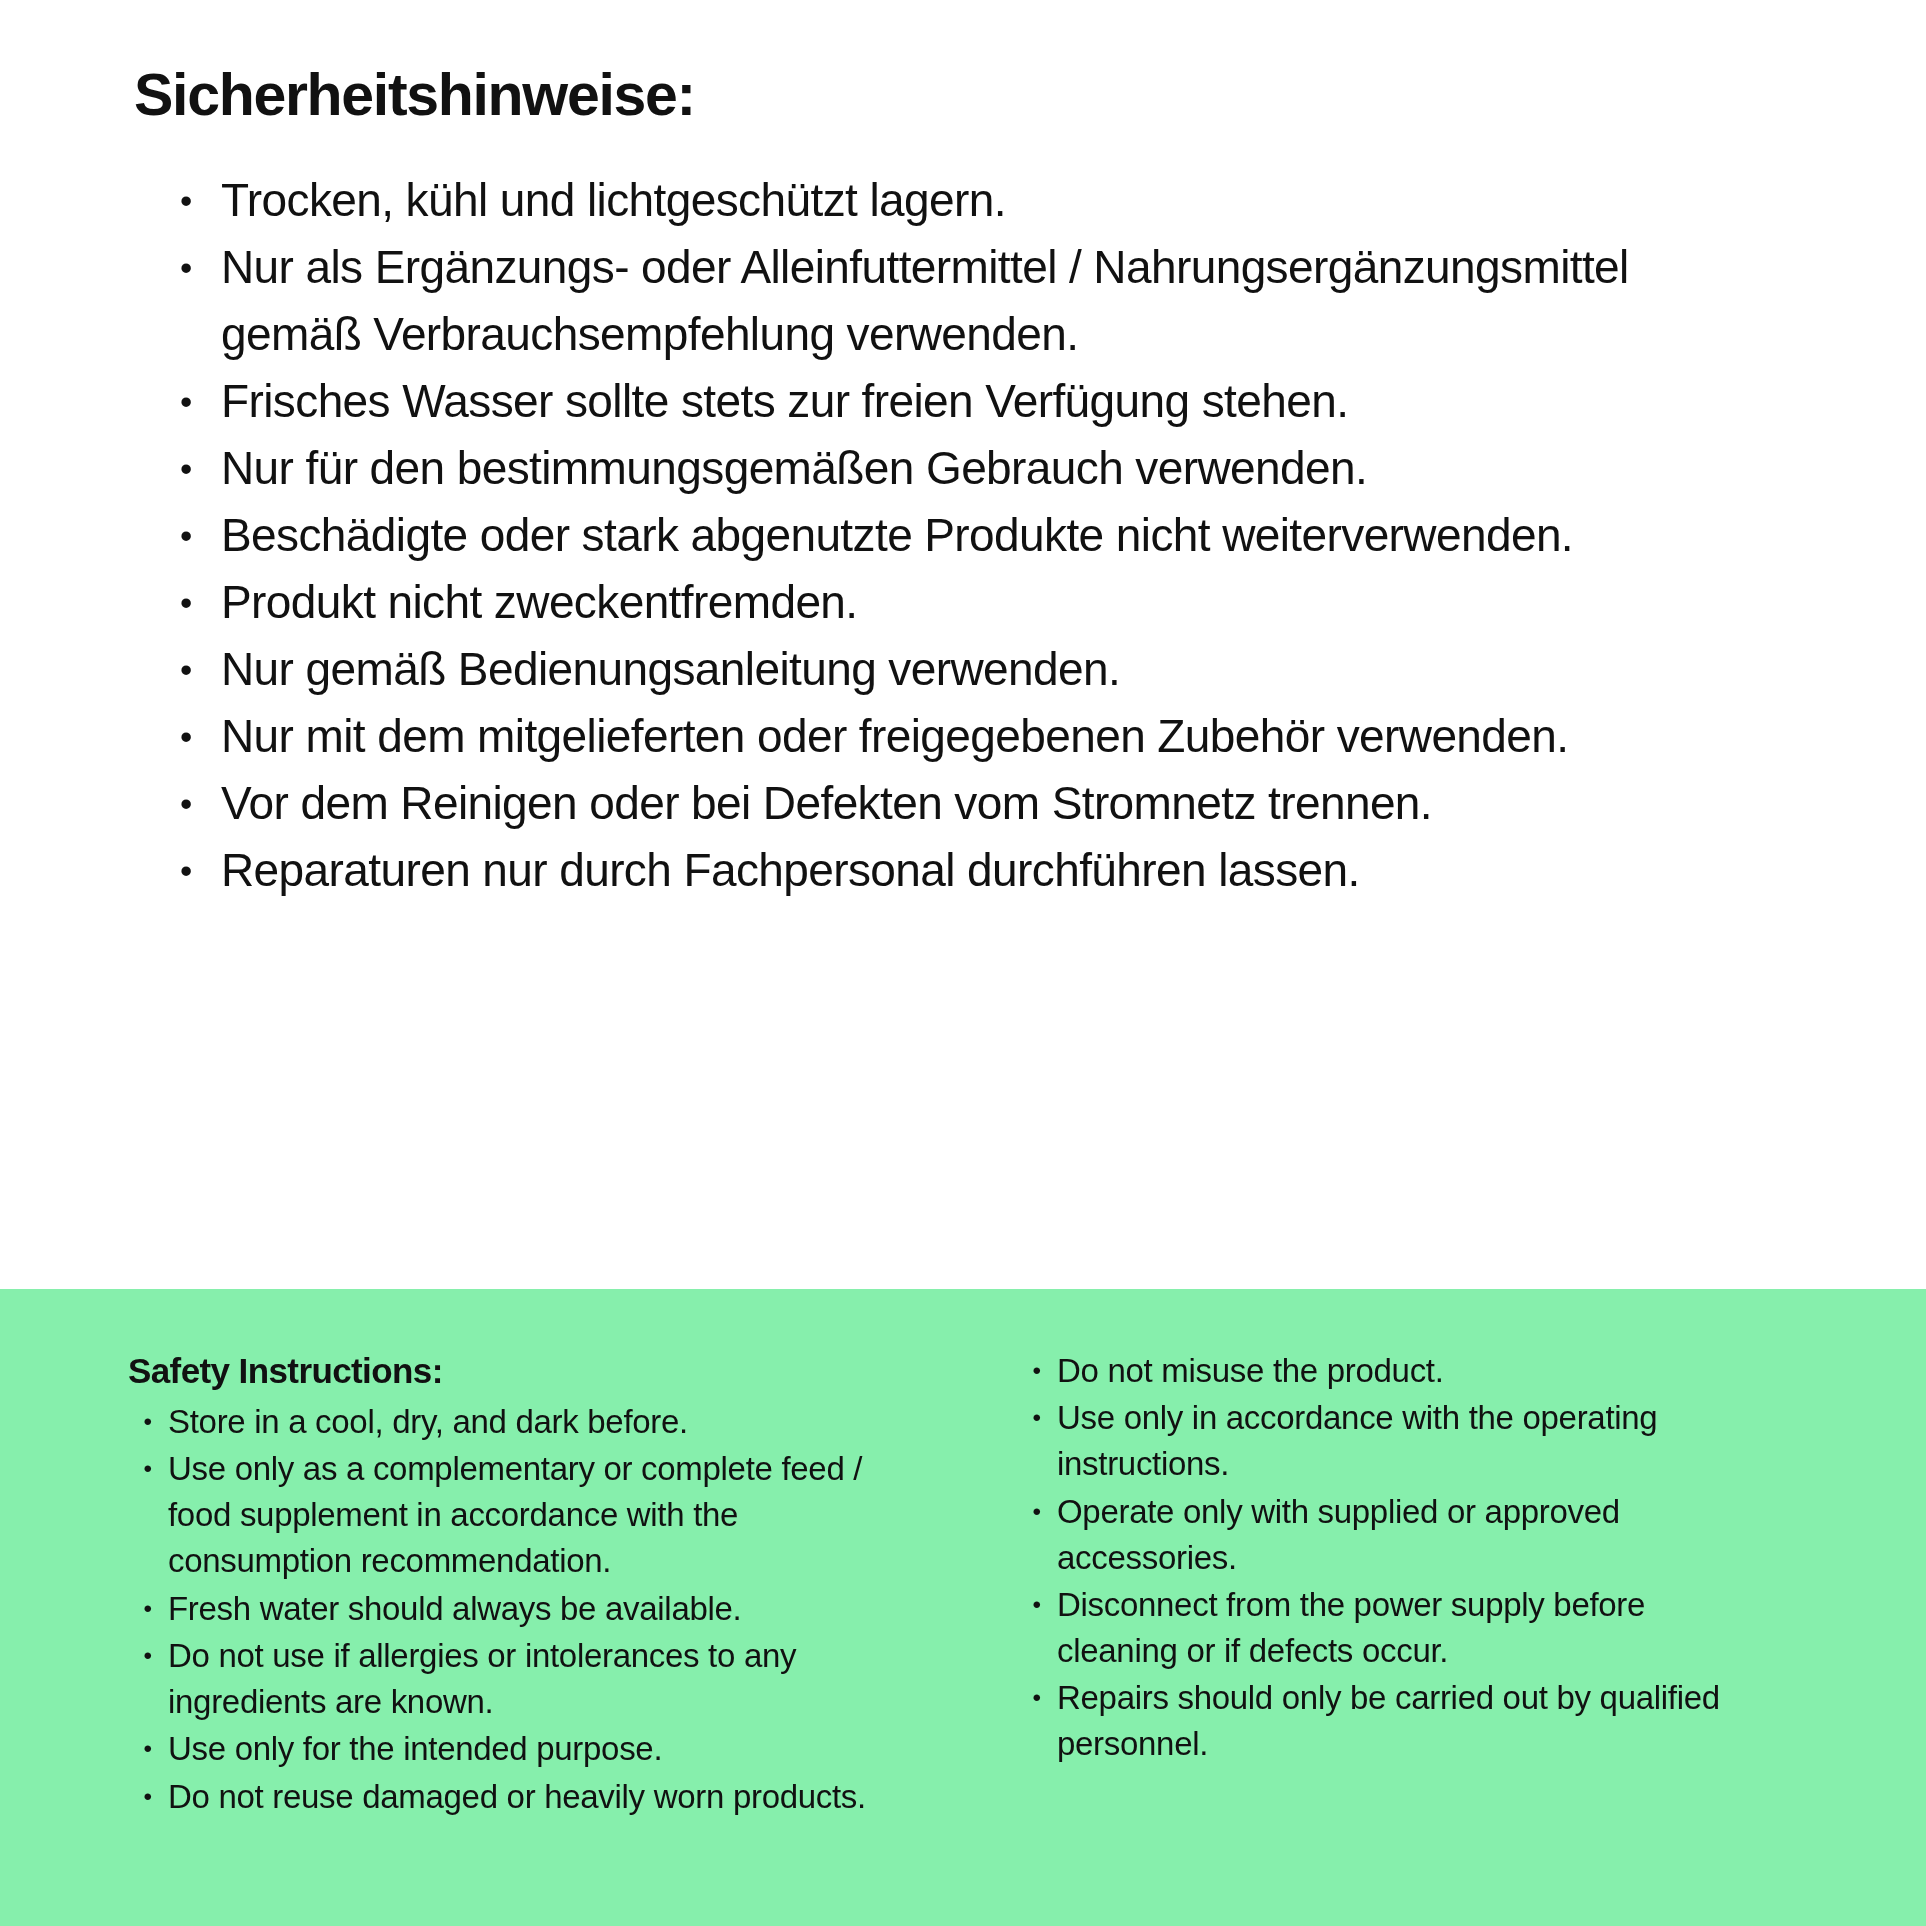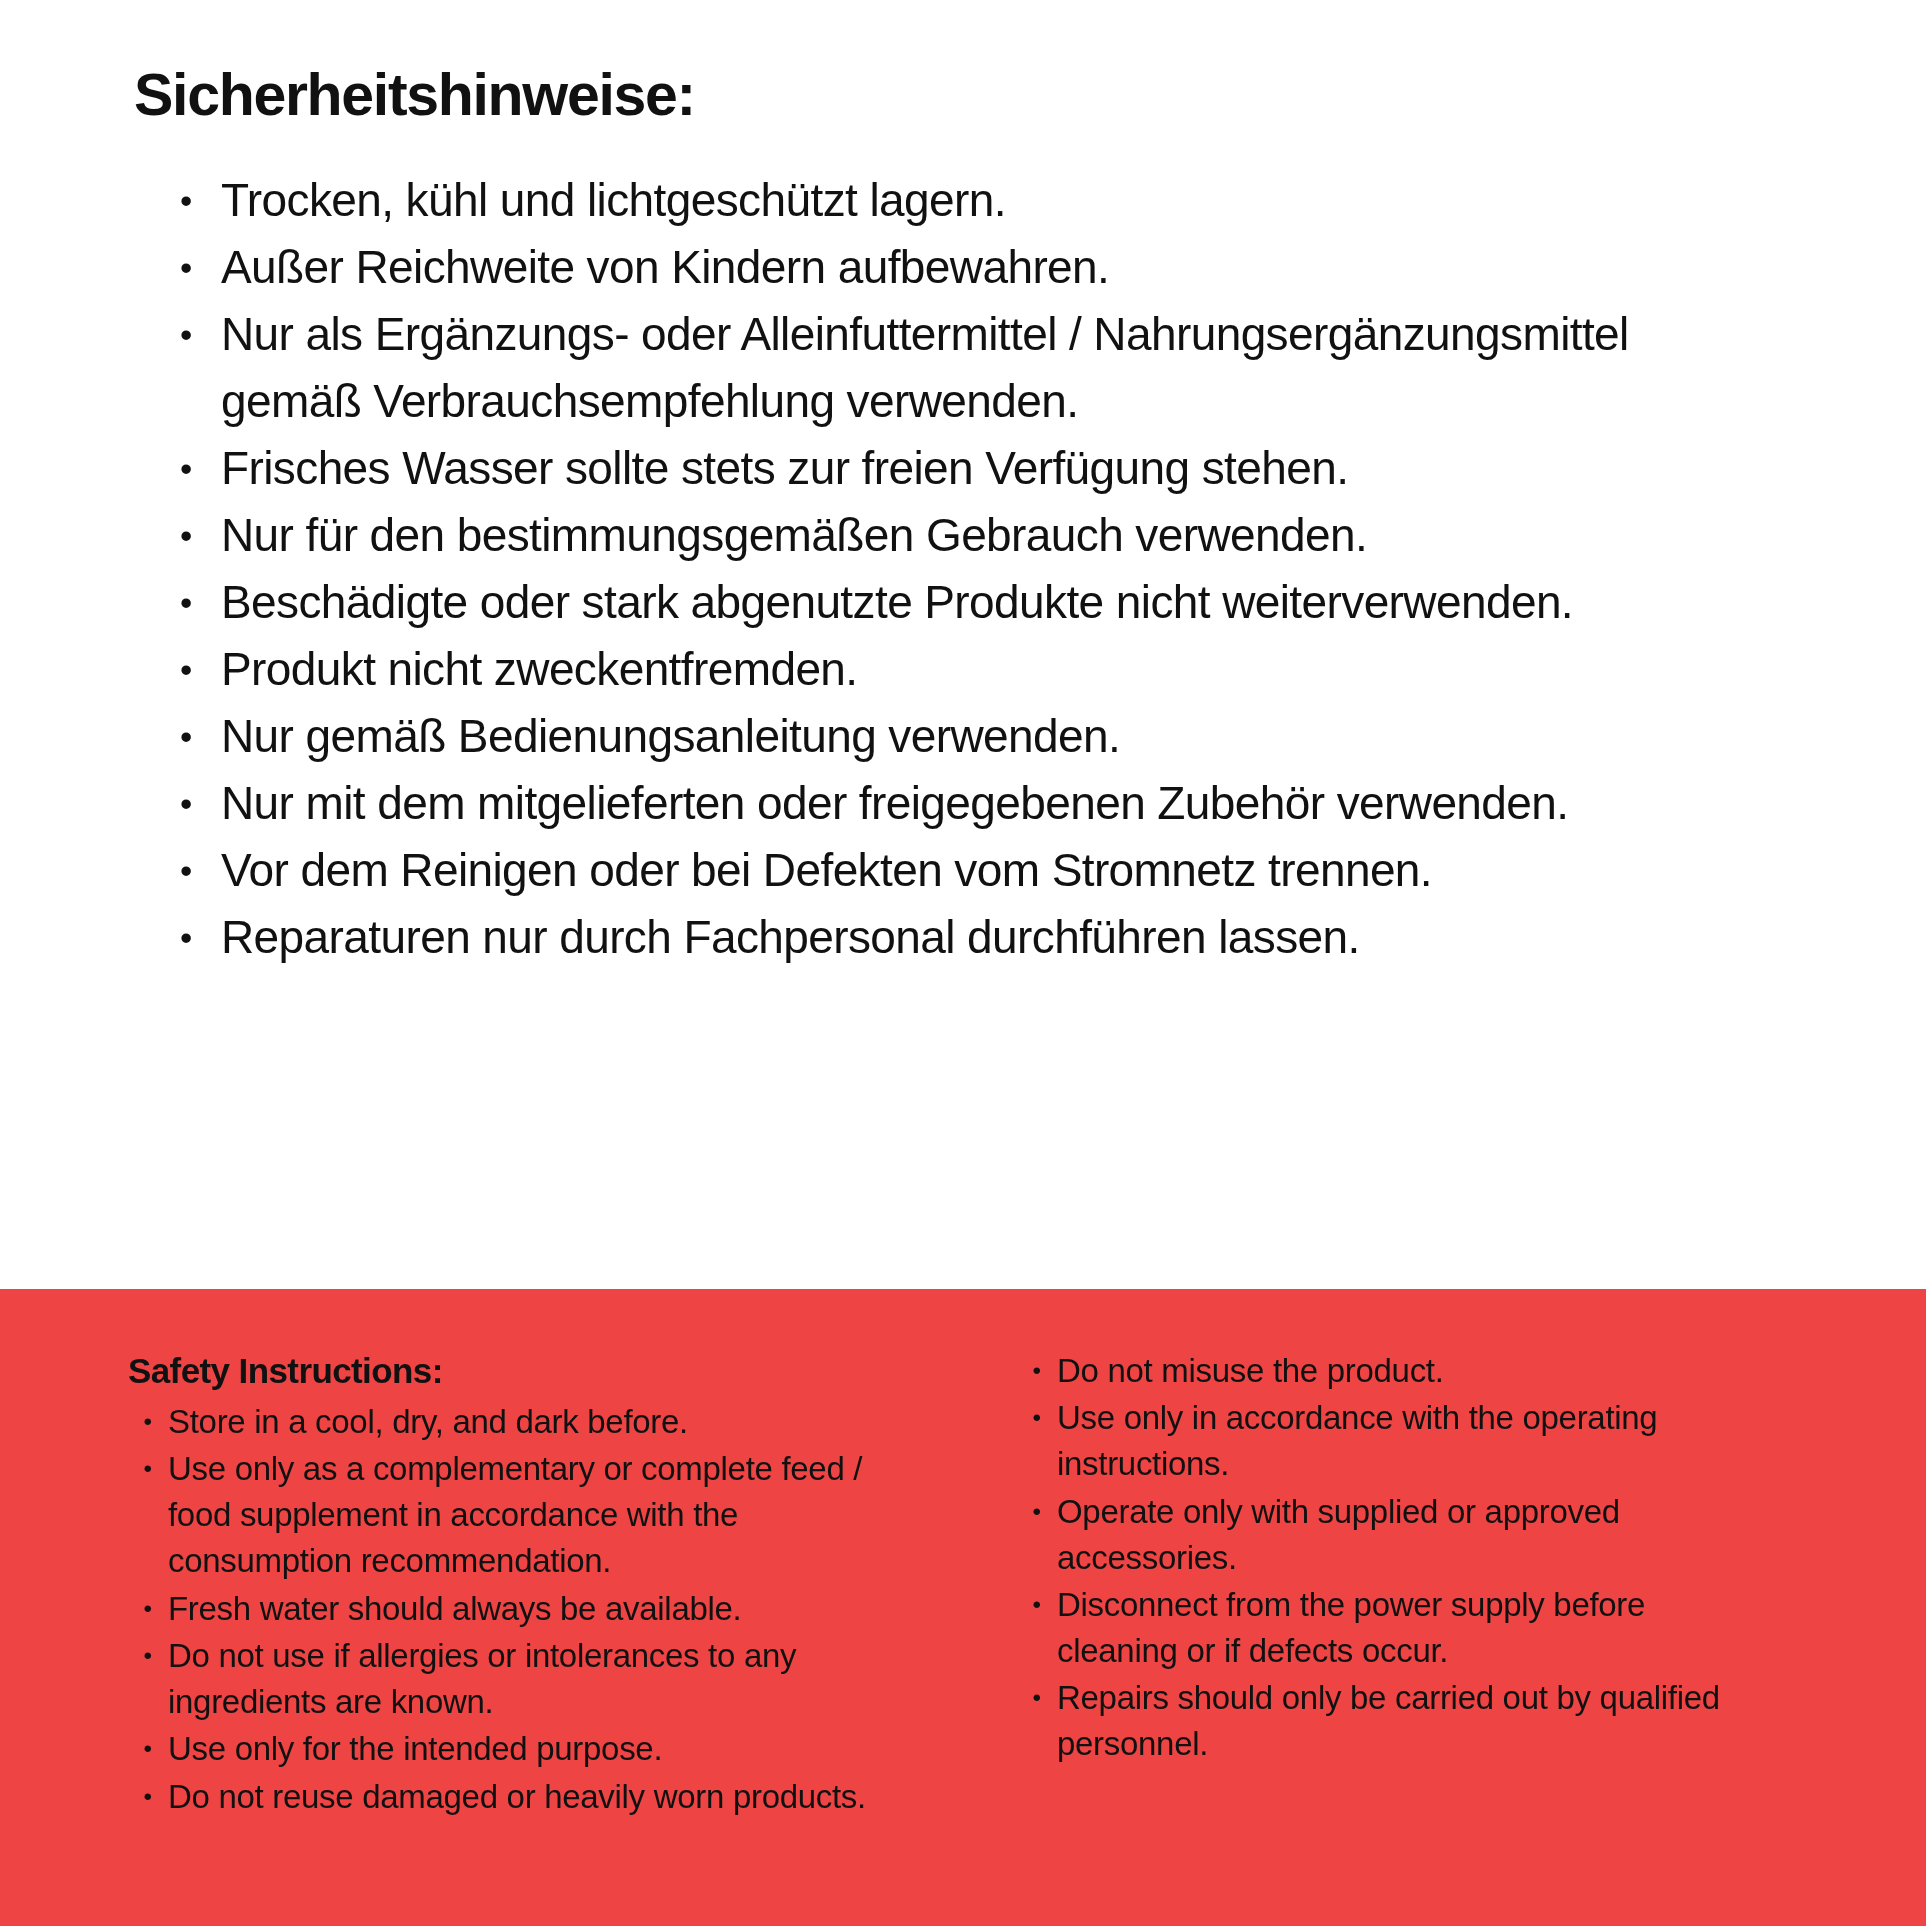--- a/index.html
+++ b/index.html
@@ -50,21 +50,21 @@
     left: 33px; top: 0;
     font-size: 35px;
     line-height: 67px;
   }
 
   
   .en-section {
     position: absolute;
     left: 0; top: 1289px;
     width: 1926px; height: 638px;
-    background: #ef4444;
+    background: #86efac;
   }
   .en-col { position: absolute; top: 59px; }
   .en-col-left  { left: 128px;  width: 873px; }
   .en-col-right { left: 1030px; width: 880px; }
   .en-title {
     margin: 0 0 5.1px 0;
     font-size: 35px;
     line-height: 46px;
     font-weight: 700;
     letter-spacing: -0.6px;
@@ -94,21 +94,20 @@
 </style>
 </head>
 <body>
 
 <main>
 
   <section class="de-section">
     <h1 class="de-title">Sicherheitshinweise:</h1>
     <ul class="de-list">
       <li>Trocken, kühl und lichtgeschützt lagern.</li>
-      <li>Außer Reichweite von Kindern aufbewahren.</li>
       <li>Nur als Ergänzungs- oder Alleinfuttermittel / Nahrungsergänzungsmittel
 gemäß Verbrauchsempfehlung verwenden.</li>
       <li>Frisches Wasser sollte stets zur freien Verfügung stehen.</li>
       <li>Nur für den bestimmungsgemäßen Gebrauch verwenden.</li>
       <li>Beschädigte oder stark abgenutzte Produkte nicht weiterverwenden.</li>
       <li>Produkt nicht zweckentfremden.</li>
       <li>Nur gemäß Bedienungsanleitung verwenden.</li>
       <li>Nur mit dem mitgelieferten oder freigegebenen Zubehör verwenden.</li>
       <li>Vor dem Reinigen oder bei Defekten vom Stromnetz trennen.</li>
       <li>Reparaturen nur durch Fachpersonal durchführen lassen.</li>

